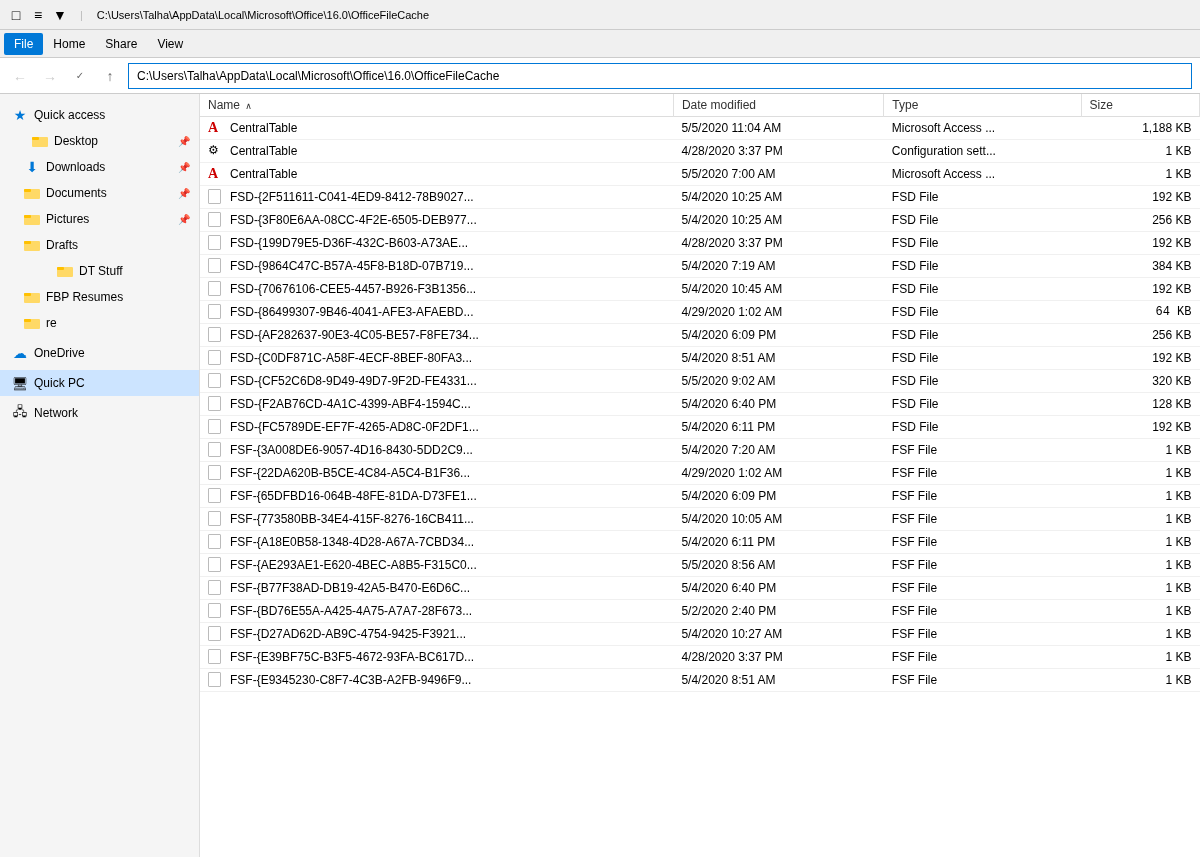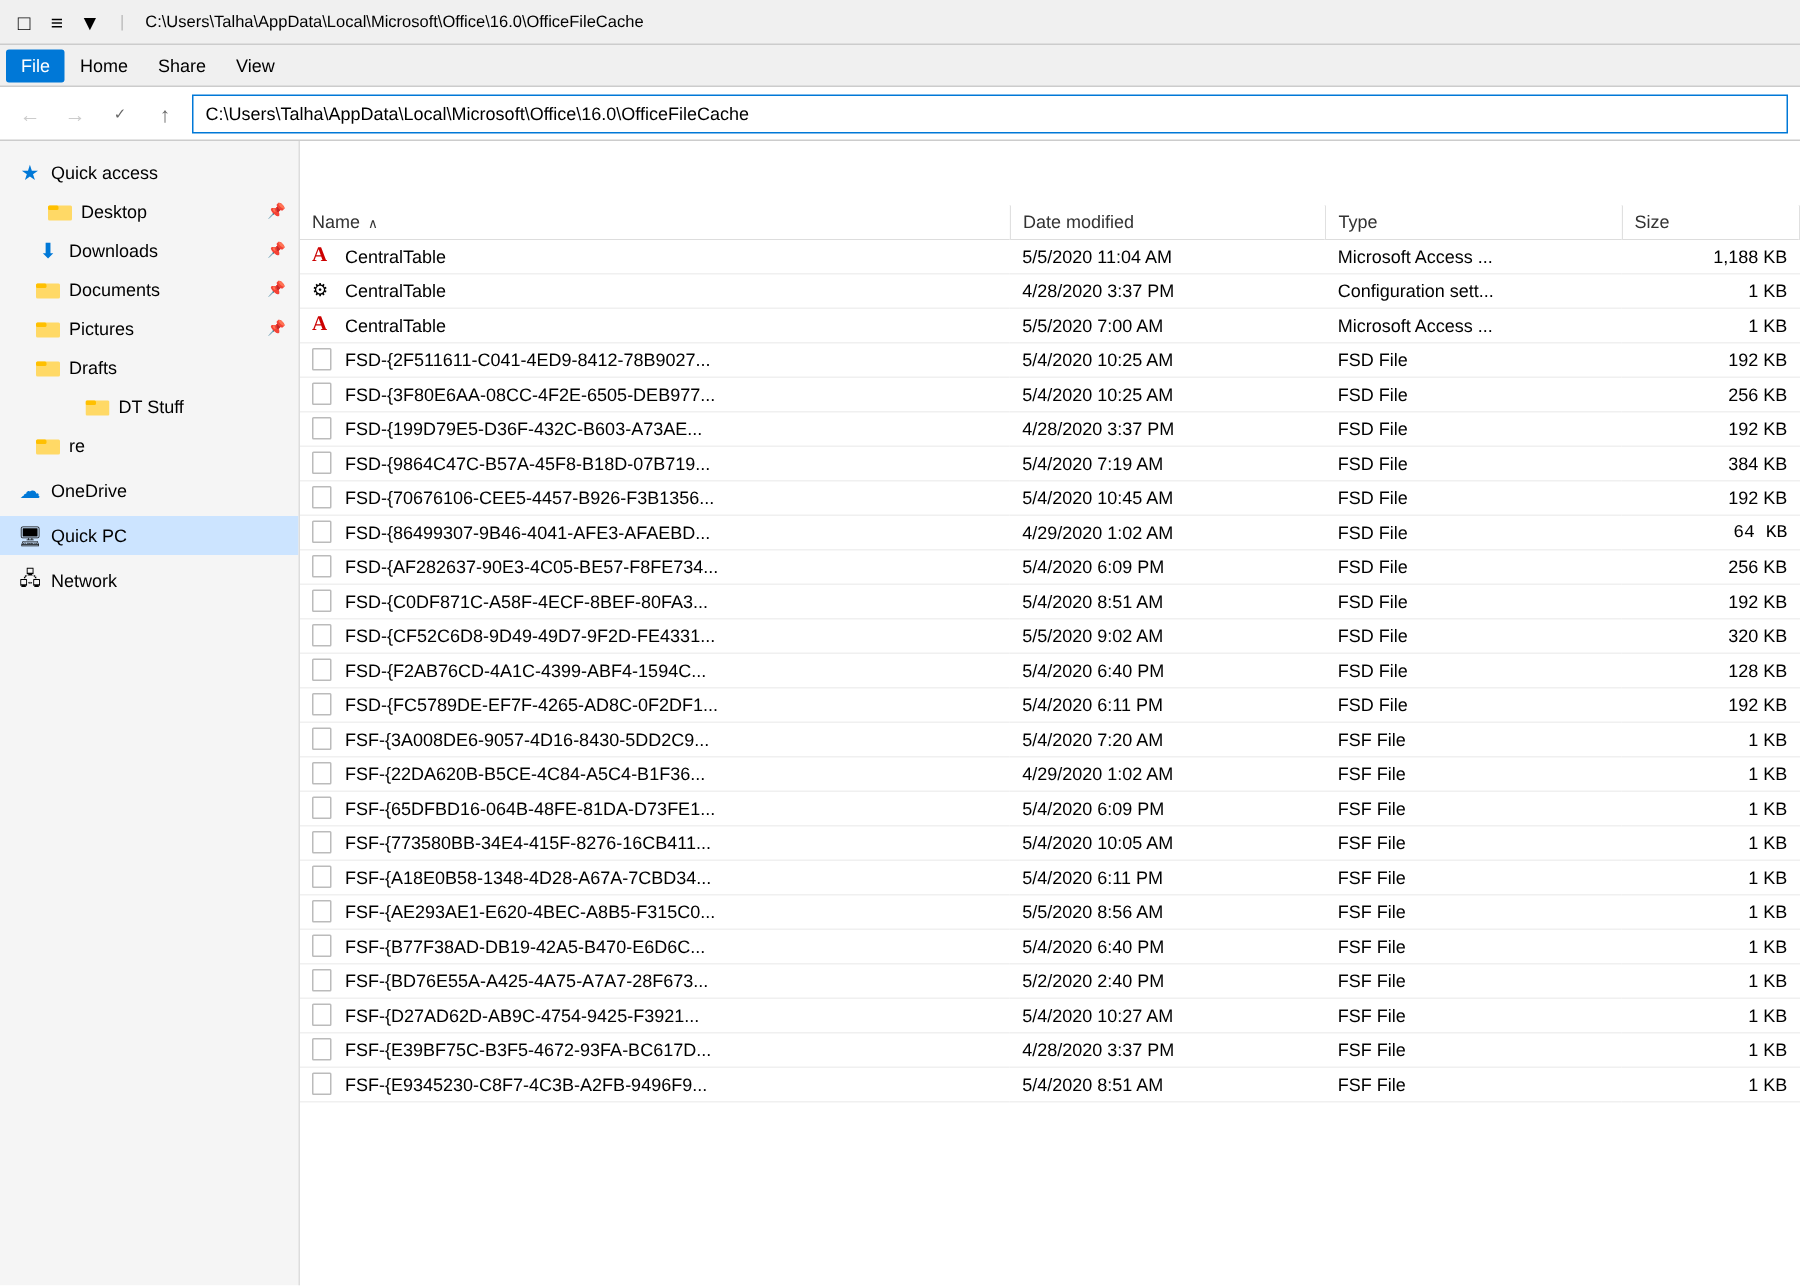--- a/index.html
+++ b/index.html
@@ -94,21 +94,20 @@
     .sidebar-icon { width: 16px; height: 16px; display: flex; align-items: center; justify-content: center; flex-shrink: 0; }
 
     
     .file-list-area {
       flex: 1;
       overflow: auto;
     }
     .file-list-table {
       width: 100%;
       border-collapse: collapse;
-      margin-top: 43px;
     }
     .file-list-table thead tr {
       background: #fff;
       border-bottom: 1px solid #ddd;
       position: sticky;
       top: 0;
     }
     .file-list-table th {
       text-align: left;
       padding: 4px 8px;
@@ -222,20 +221,29 @@
         <span class="sidebar-item-label">Drafts</span>
       </div>
       <div class="sidebar-item" style="padding-left:24px;margin-left:33px;">
         <span class="sidebar-icon">
           <svg width="16" height="16" viewBox="0 0 16 16">
               <rect x="0" y="4" width="16" height="10" rx="1" fill="#ffd966"></rect>
               <rect x="0" y="4" width="7" height="3" rx="1" fill="#ffc000"></rect>
             </svg>
         </span>
         <span class="sidebar-item-label">DT Stuff</span>
+      </div>
+      <div class="sidebar-item" style="padding-left:24px;">
+        <span class="sidebar-icon">
+          <svg width="16" height="16" viewBox="0 0 16 16">
+              <rect x="0" y="4" width="16" height="10" rx="1" fill="#ffd966"></rect>
+              <rect x="0" y="4" width="7" height="3" rx="1" fill="#ffc000"></rect>
+            </svg>
+        </span>
+        <span class="sidebar-item-label">FBP Resumes</span>
       </div>
       <div class="sidebar-item" style="padding-left:24px;">
         <span class="sidebar-icon">
           <svg width="16" height="16" viewBox="0 0 16 16">
               <rect x="0" y="4" width="16" height="10" rx="1" fill="#ffd966"></rect>
               <rect x="0" y="4" width="7" height="3" rx="1" fill="#ffc000"></rect>
             </svg>
         </span>
         <span class="sidebar-item-label">re</span>
       </div>

